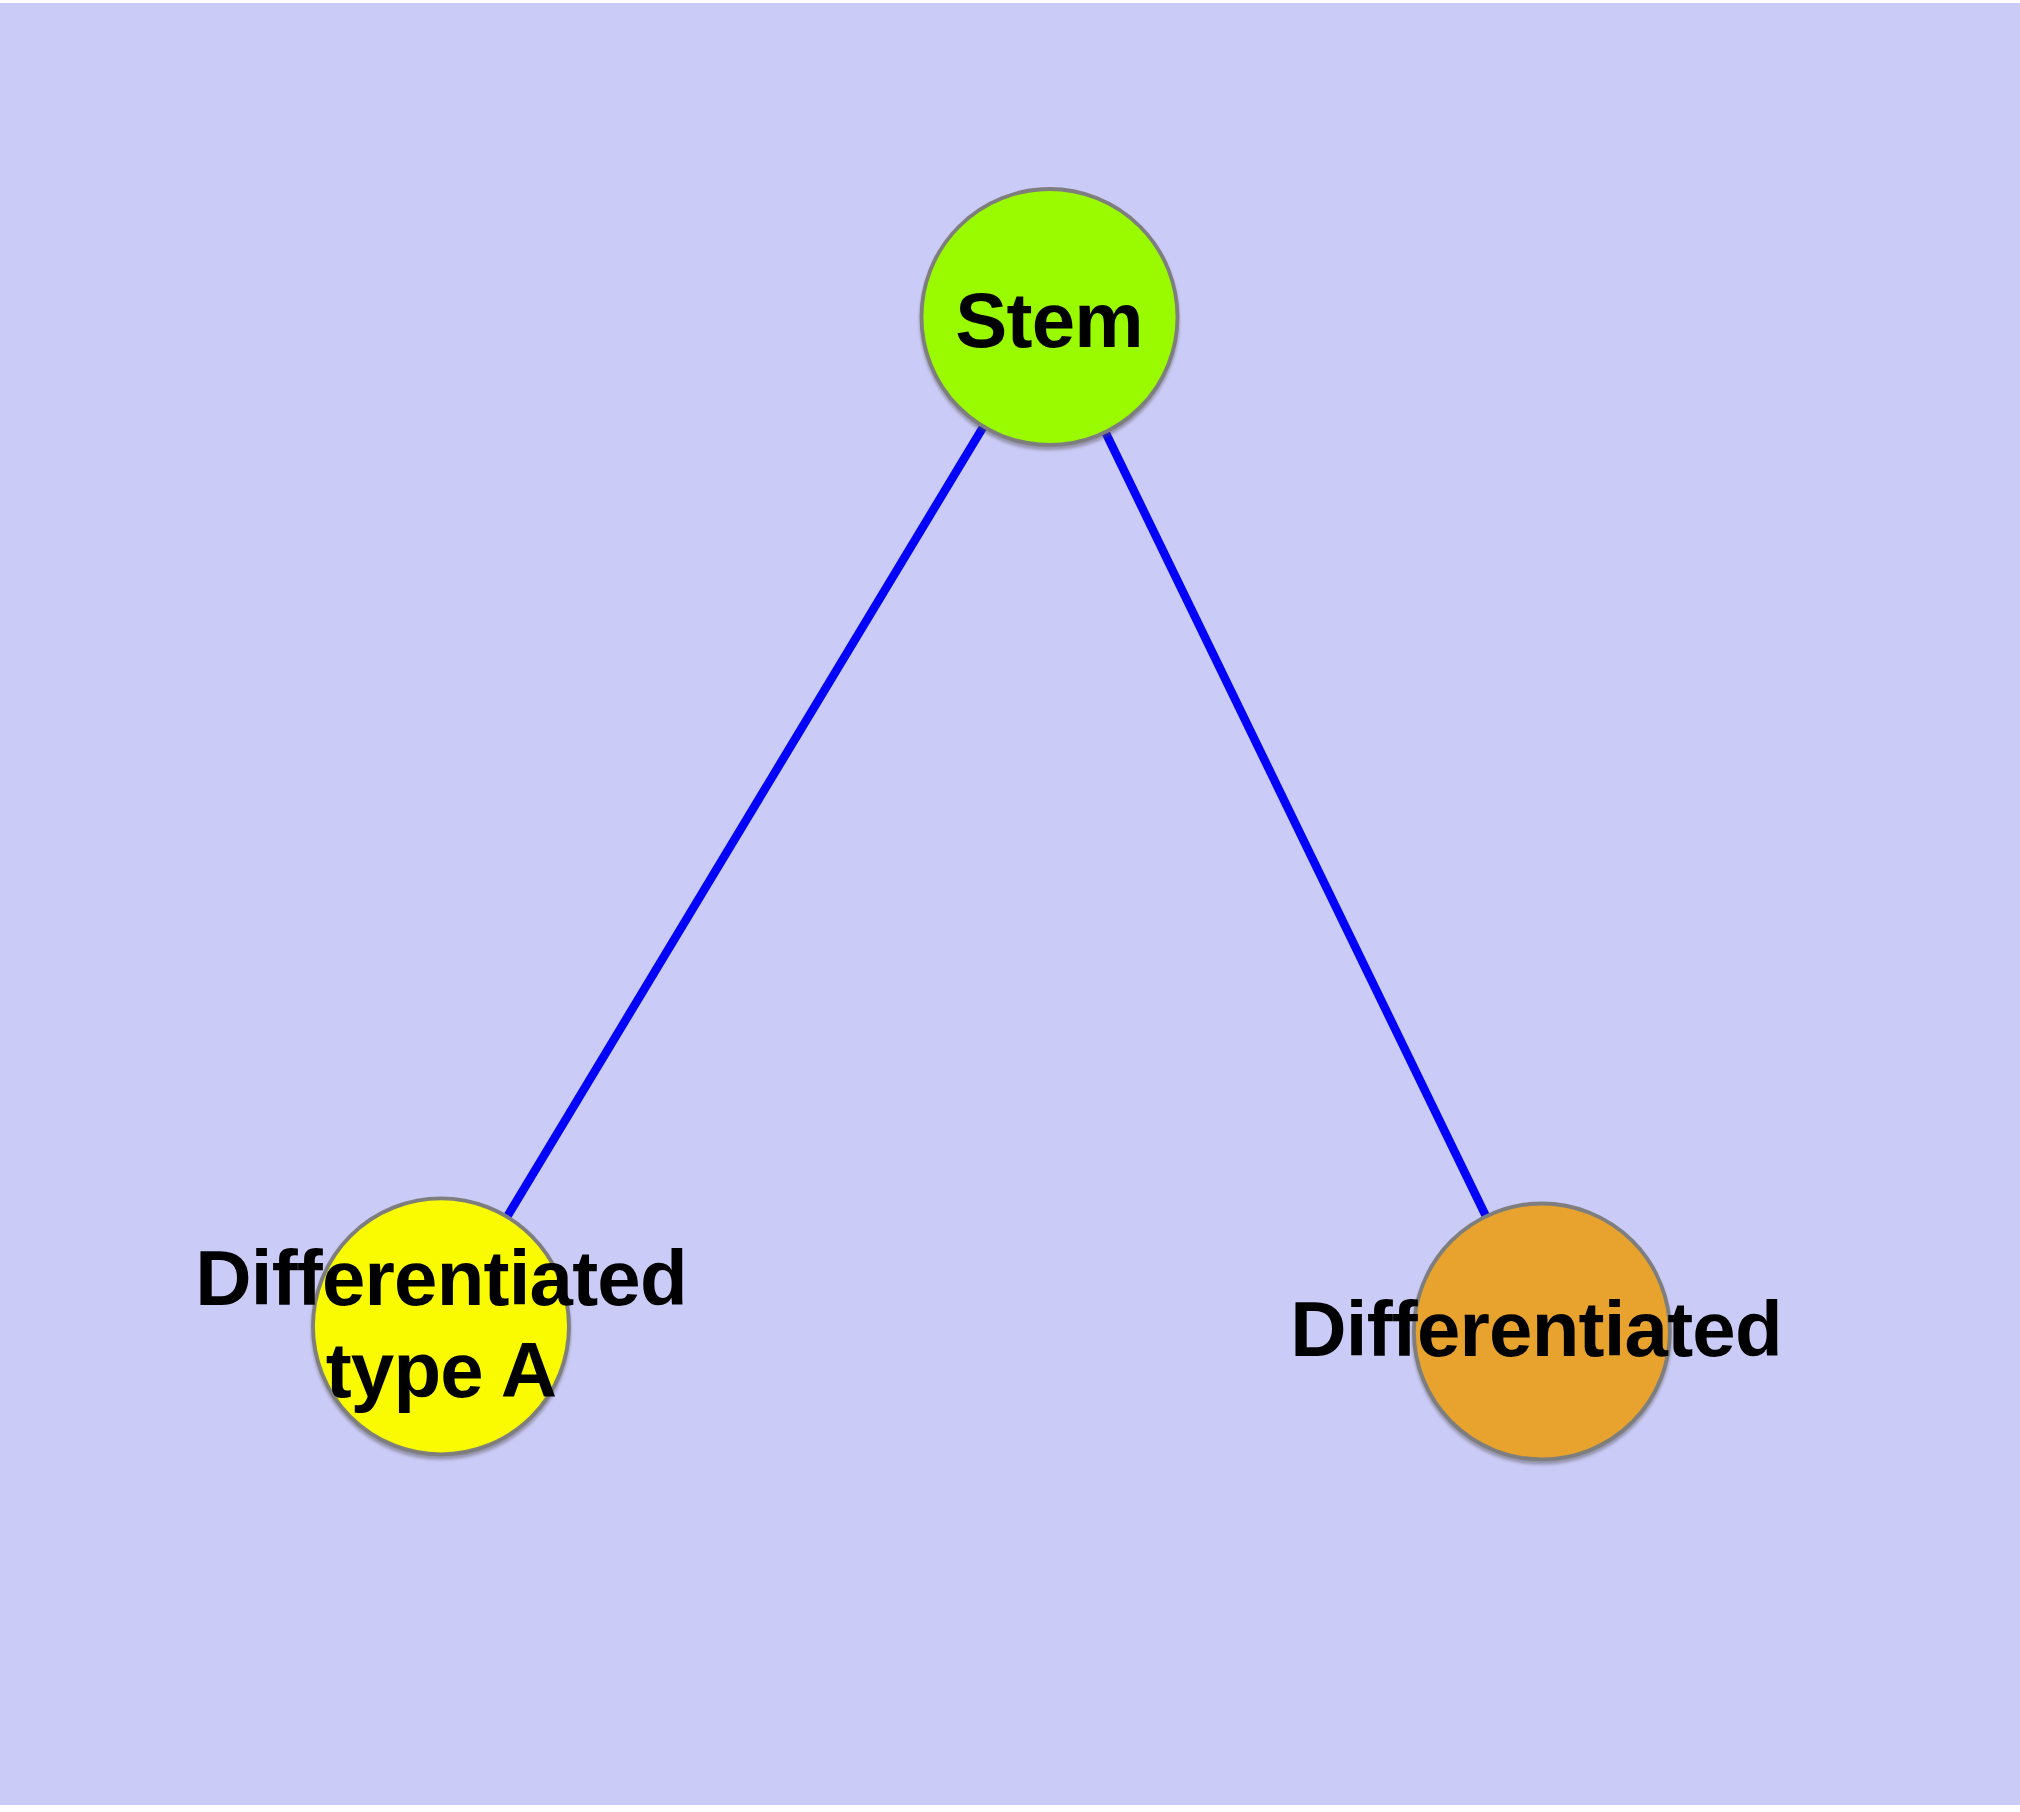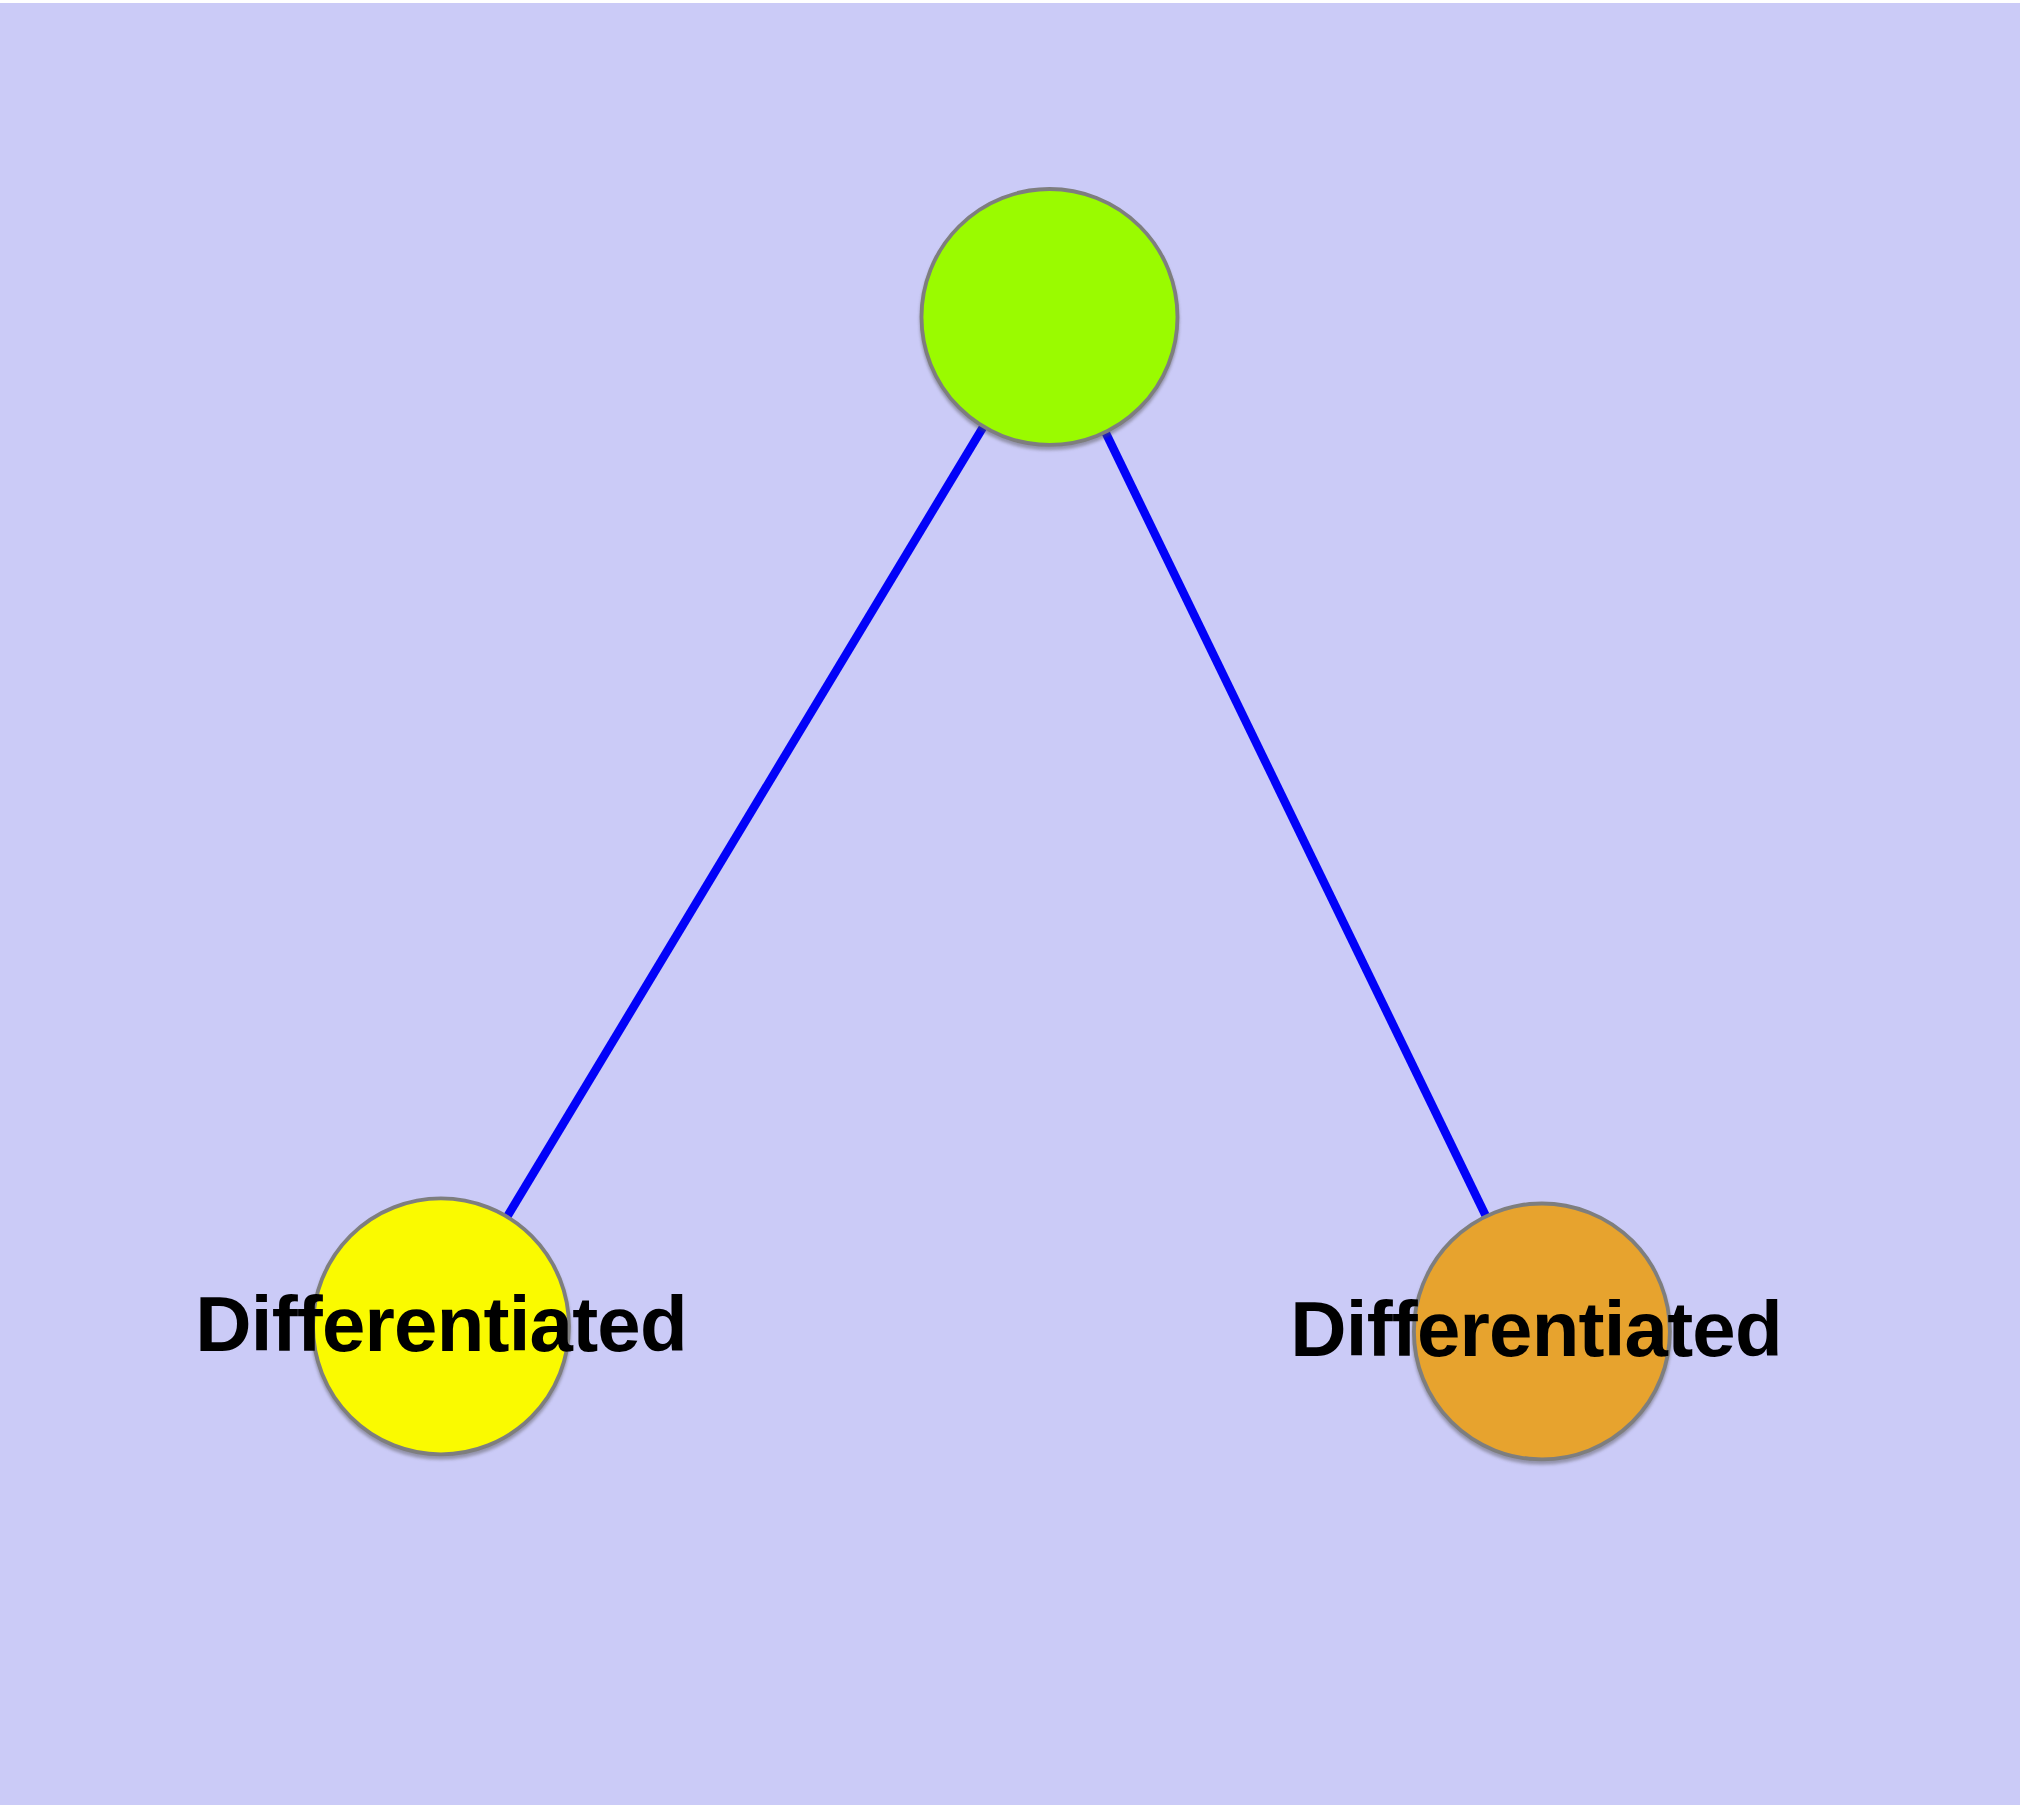--- a/index.html
+++ b/index.html
@@ -71,23 +71,28 @@
 
     <line class="edge" x1="1238" y1="374" x2="520" y2="1565" stroke="#0202F8"></line>
 
     <line class="edge" x1="1238" y1="374" x2="1819" y2="1571" stroke="#0202F8"></line>
 
     <circle class="node-circle" cx="1238" cy="374" r="151" fill="#9AFB00" stroke="#7E7E7E"></circle>
     <circle class="node-circle stroke-bind" cx="520" cy="1565" r="151" fill="#FAFA00" stroke="#7E7E7E"></circle>
     <circle class="node-circle" cx="1819" cy="1571" r="151" fill="#E7A32E" stroke="#7E7E7E"></circle>
   </svg>
 
+  <div class="node-label label-stem" style="color: rgb(0, 0, 0);">
+    <span class="line">Stem</span>
+
+  </div>
 
   <div class="node-label label-type-a" style="color: rgb(0, 0, 0);">
     <span class="line">Differentiated</span>
+    <span class="line">type A</span>
   </div>
 
   <div class="node-label label-type-b" style="color: rgb(0, 0, 0);">
     <span class="line">Differentiated</span>
   </div>
 
 </div>
 
 
 </body></html>

